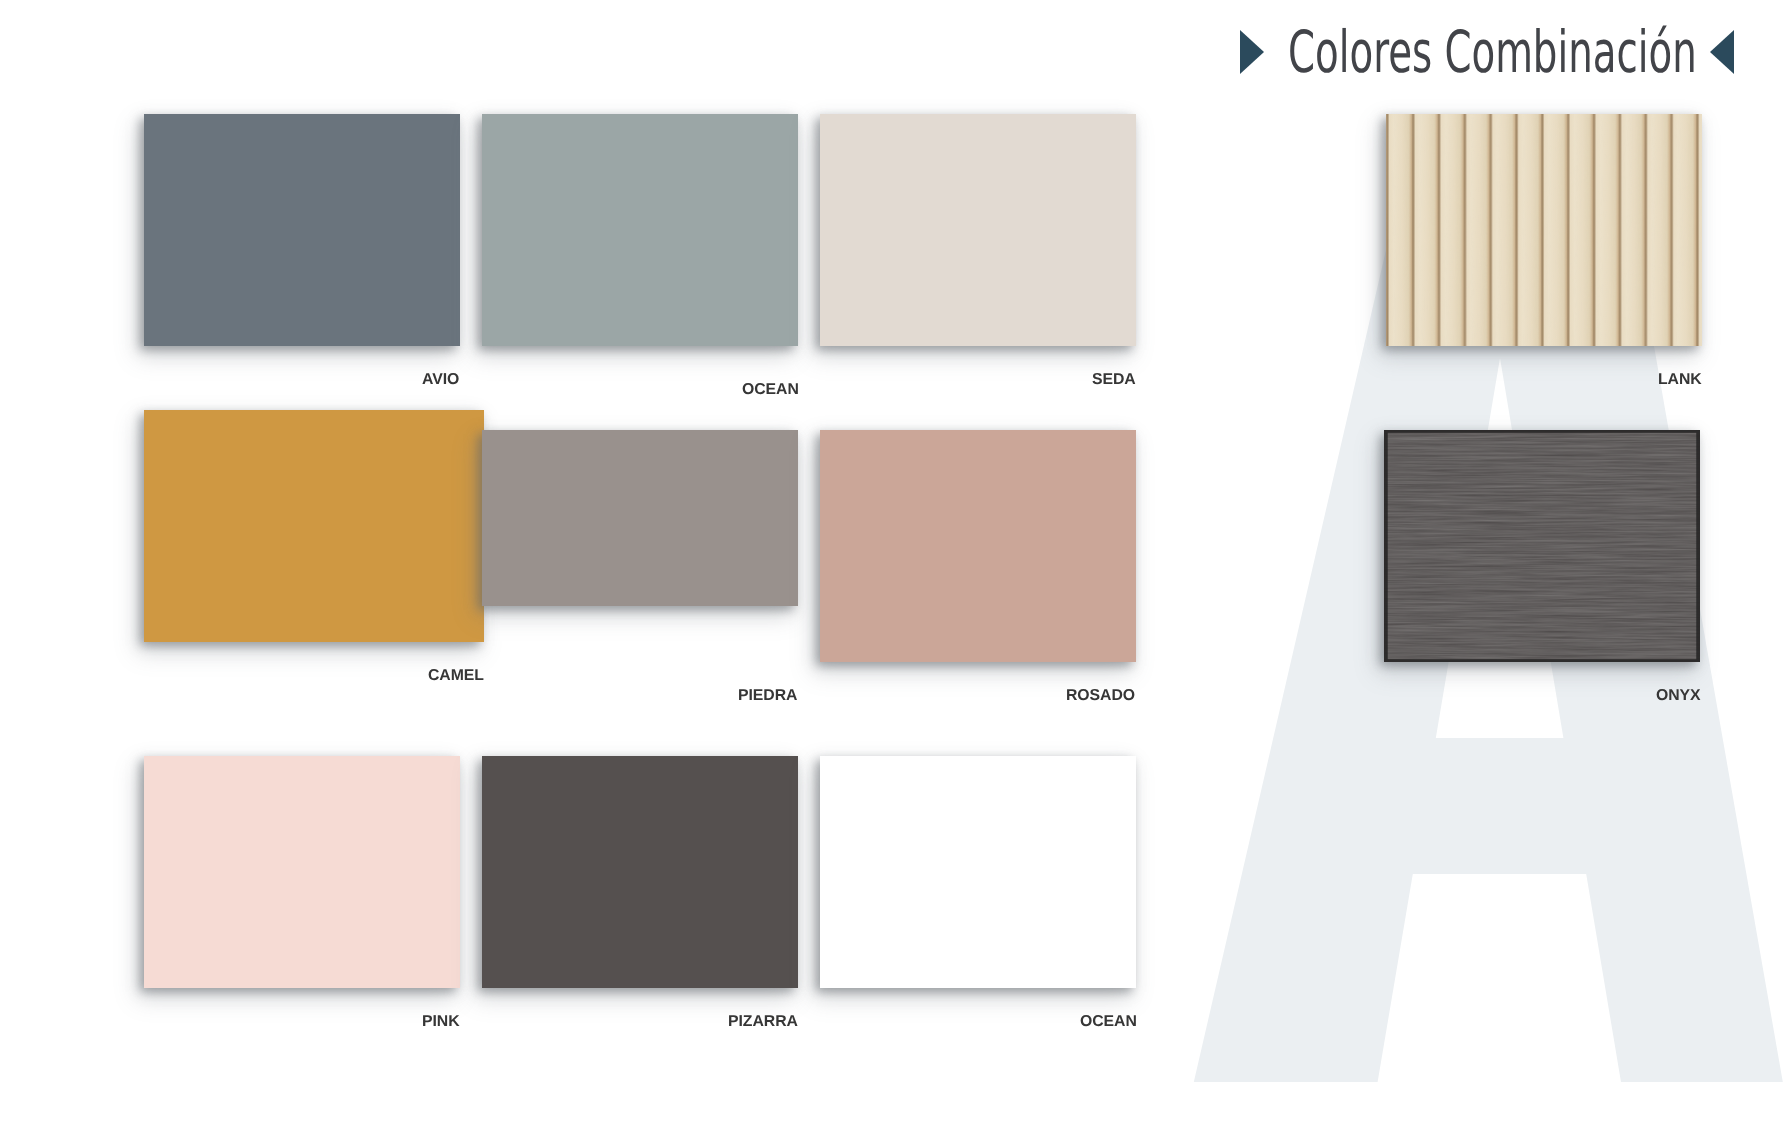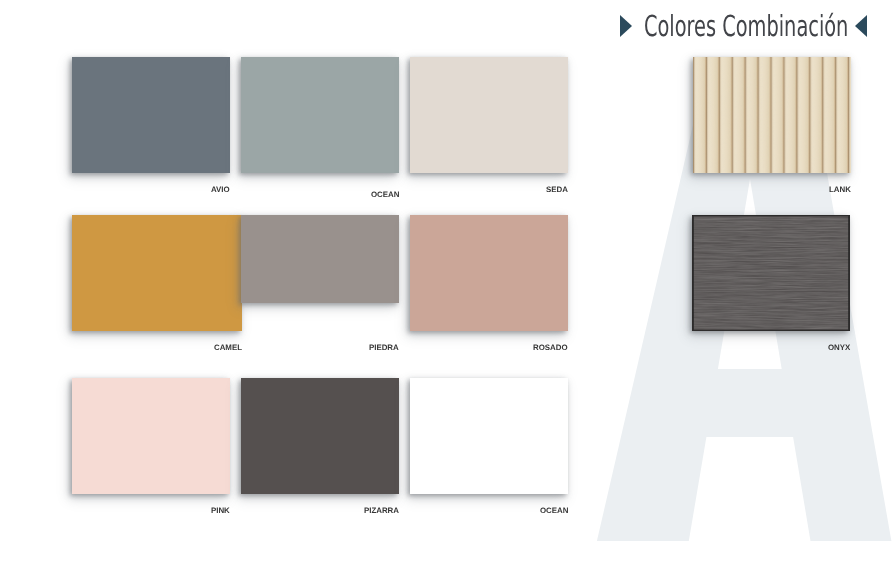--- a/index.html
+++ b/index.html
@@ -88,21 +88,21 @@
         <div class="sw-label" style="top: 129px;">AVIO</div>
       </div>
       <div class="swatch" style="left: 241px; top: 57px; width: 118px; height: 116px;">
         <div class="sw-box" style="background: rgb(155, 166, 166);"></div>
         <div class="sw-label" style="top: 134px; margin-left: 48px;">OCEAN</div>
       </div>
       <div class="swatch" style="left: 410px; top: 57px; width: 118px; height: 116px;">
         <div class="sw-box" style="background: rgb(226, 218, 210);"></div>
         <div class="sw-label" style="top: 129px;">SEDA</div>
       </div>
-      <div class="swatch" style="left: 72px; top: 215px; width: 130px; height: 116px;">
+      <div class="swatch" style="left: 72px; top: 205px; width: 130px; height: 116px;">
         <div class="sw-box" style="background: rgb(207, 152, 66);"></div>
         <div class="sw-label" style="top: 129px;">CAMEL</div>
       </div>
       <div class="swatch" style="left: 241px; top: 215px; width: 118px; height: 88px;">
         <div class="sw-box" style="background: rgb(153, 145, 141);"></div>
         <div class="sw-label" style="top: 129px;">PIEDRA</div>
       </div>
       <div class="swatch" style="left: 410px; top: 215px; width: 118px; height: 116px; border-radius: 19px;">
         <div class="sw-box" style="background: rgb(203, 166, 152);"></div>
         <div class="sw-label" style="top: 129px;">ROSADO</div>

